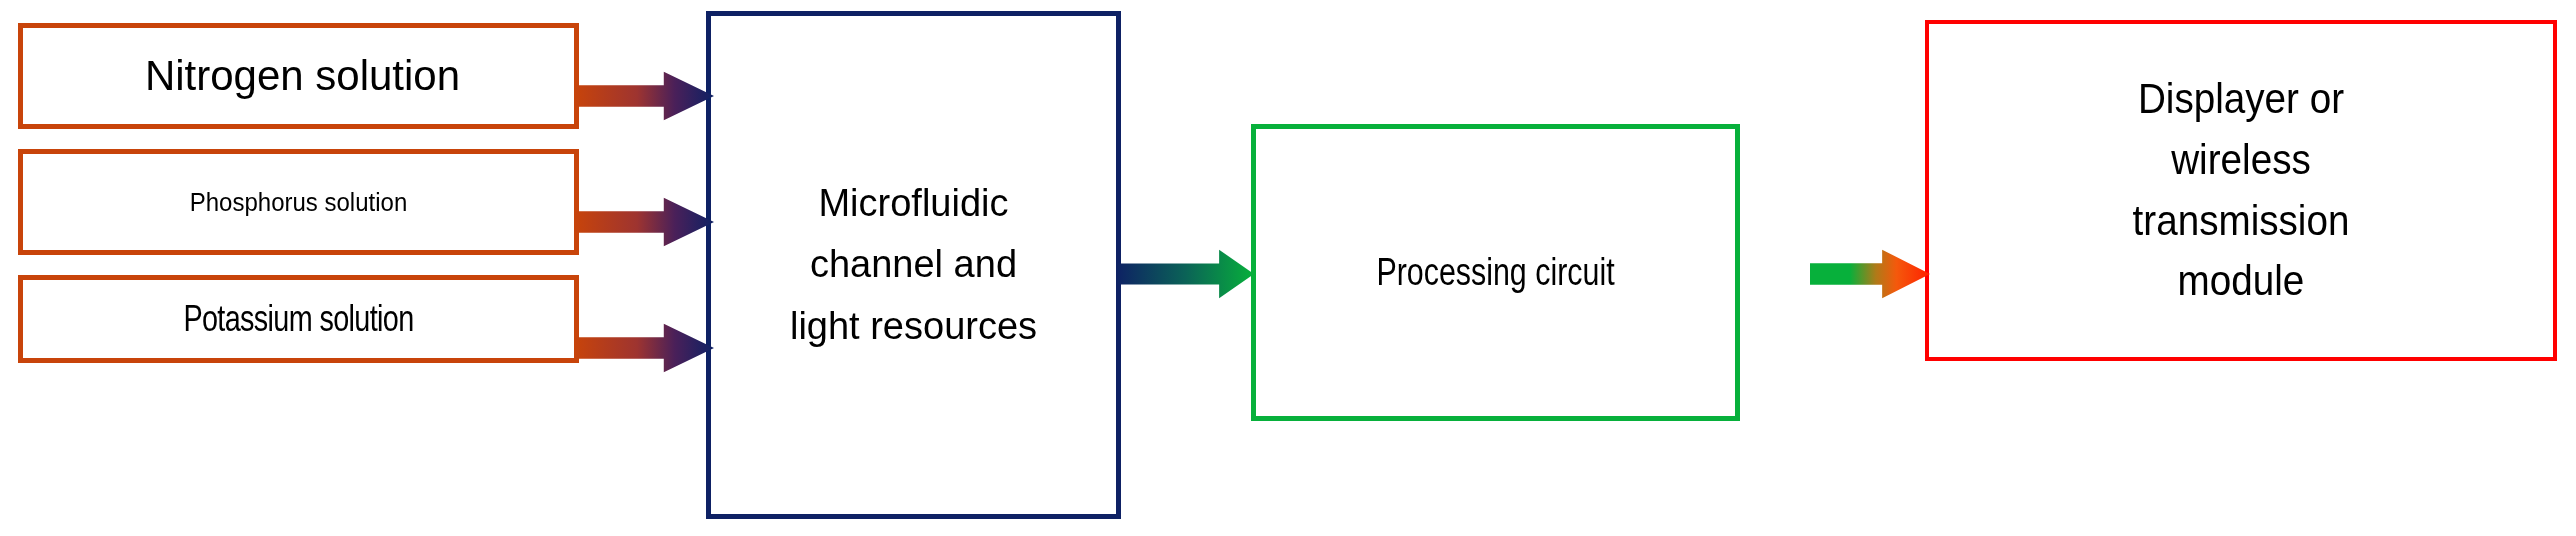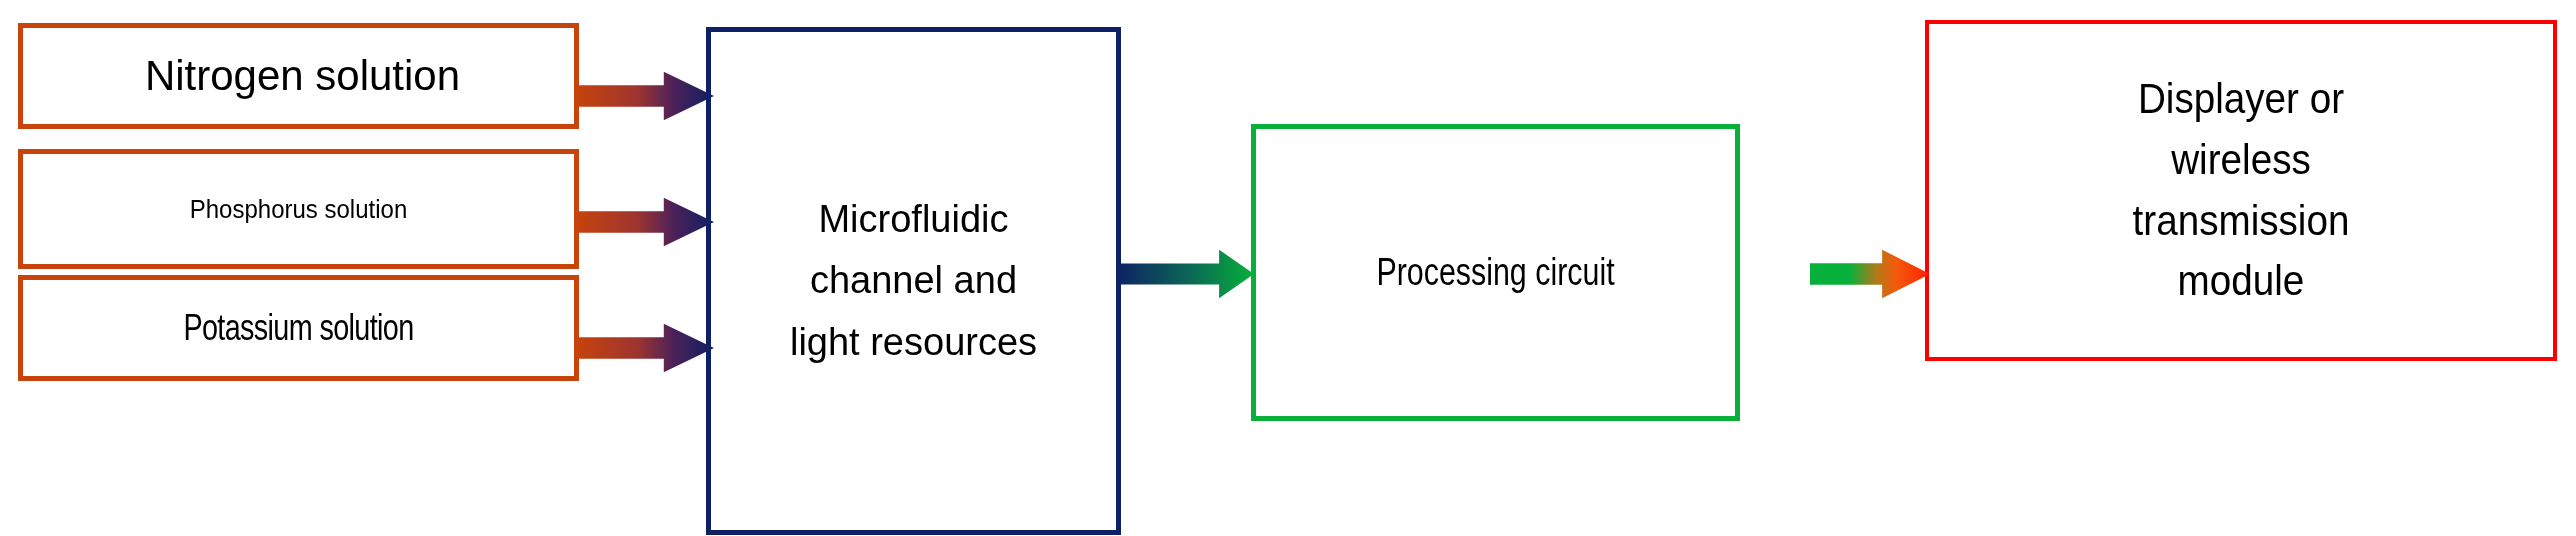--- a/index.html
+++ b/index.html
@@ -27,30 +27,30 @@
     white-space:pre-line;
     display:block;
     width:100%;
     padding:0 7.6px;
     box-sizing:border-box;
   }
 
   
   .box-input{ border:5.3px solid #C8440A; }
   #box-nitrogen   { left:18px;  top:23px;  width:561px; height:106px; }
-  #box-phosphorus { left:18px;  top:149px; width:561px; height:120px; }
-  #box-potassium  { left:18px;  top:275px; width:561px; height:106px; }
+  #box-phosphorus { left:18px;  top:149px; width:561px; height:106px; }
+  #box-potassium  { left:18px;  top:275px; width:561px; height:88px; }
 
   #box-nitrogen .label   { font-size:42px; letter-spacing:0px;margin-left:8px; }
   #box-phosphorus .label { font-size:25px; letter-spacing:0px; transform:scaleX(0.96); }
   #box-potassium .label  { font-size:36px; letter-spacing:-0.8px; transform:scaleX(0.80); }
 
   
   #box-microfluidic{
-    left:706px; top:27px; width:415px; height:508px;
+    left:706px; top:11px; width:415px; height:508px;
     border:5.3px solid #0E2164;
   }
   #box-microfluidic .label{ font-size:38px; line-height:1.62; }
 
   
   #box-processing{
     left:1251px; top:124px; width:489px; height:297px;
     border:5.3px solid #07B03B;
   }
   #box-processing .label{ font-size:38px; transform:scaleX(0.80); }

